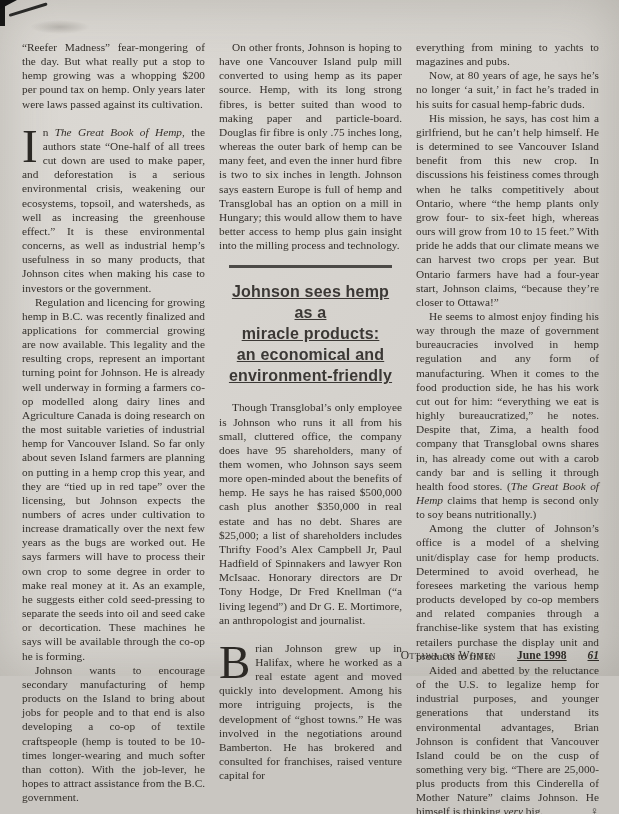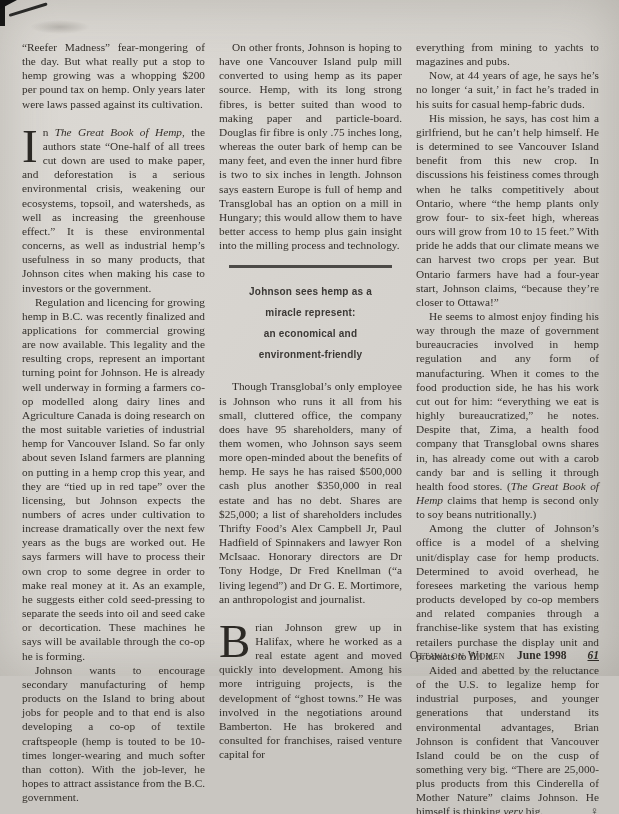--- a/index.html
+++ b/index.html
@@ -41,31 +41,32 @@
     font-size: 47px; line-height: 38px;
     padding: 2px 5px 0 0;
     color: #2c2925;
   }
   .pullquote { margin: 13px 2px 14px 2px; }
   .pq-rule { border-top: 3px solid #4c4a47; margin: 0 8px 13px 8px; }
   .pq-line {
     text-align: center;
     font-family: "Liberation Sans", sans-serif;
     font-weight: bold;
-    font-size: 10px; line-height: 21px;
+    font-size: 16px; line-height: 21px;
     color: #3b3835;
     letter-spacing: 0.2px;
+    text-decoration: underline;
   }
   .endmark { float: right; font-size: 12px; color: #3b3835; }
   .footer {
     position: absolute; right: 20px; bottom: 15px;
     font-size: 11.5px; color: #2e2b27; white-space: nowrap;
   }
   .footer .mag { font-variant: small-caps; letter-spacing: 0.6px; }
-  .footer .issue { font-weight: bold; margin-left: 9px; }
+  .footer .issue { font-weight: bold; margin-left: 18px; text-decoration: underline; }
   .footer .pagenum { font-weight: bold; font-style: italic; margin-left: 18px; text-decoration: underline; }
 </style>
 </head>
 <body>
 
 <div class="page">
   <div class="artifact-edge"></div>
   <div class="artifact-corner"></div>
   <div class="artifact-diagonal"></div>
   <div class="artifact-smudge"></div>
@@ -75,30 +76,30 @@
         <p><span>“Reefer Madness” fear-mongering of the day. But what really put a stop to hemp growing was a whopping $200 per pound tax on hemp. Only years later were laws passed against its cultivation.</span></p>
         <p class="gap"><span class="dropcap">I</span><span>n </span><span class="it">The Great Book of Hemp</span><span>, the authors state “One-half of all trees cut down are used to make paper, and deforestation is a serious environmental crisis, weakening our ecosystems, topsoil, and watersheds, as well as increasing the greenhouse effect.” It is these environmental concerns, as well as industrial hemp’s usefulness in so many products, that Johnson cites when making his case to investors or the government.</span></p>
         <p class="indent"><span>Regulation and licencing for growing hemp in B.C. was recently finalized and applications for commercial growing are now available. This legality and the resulting crops, represent an important turning point for Johnson. He is already well underway in forming a farmers co-op modelled along dairy lines and Agriculture Canada is doing research on the most suitable varieties of industrial hemp for Vancouver Island. So far only about seven Island farmers are planning on putting in a hemp crop this year, and they are “tied up in red tape” over the licensing, but Johnson expects the numbers of acres under cultivation to increase dramatically over the next few years as the bugs are worked out. He says farmers will have to process their own crop to some degree in order to make real money at it. As an example, he suggests either cold seed-pressing to separate the seeds into oil and seed cake or decortication. These machines he says will be available through the co-op he is forming.</span></p>
         <p class="indent"><span>Johnson wants to encourage secondary manufacturing of hemp products on the Island to bring about jobs for people and to that end is also developing a co-op of textile craftspeople (hemp is touted to be 10-times longer-wearing and much softer than cotton). With the job-lever, he hopes to attract assistance from the B.C. government.</span></p>
       </div>
     <div class="col">
         <p class="indent"><span>On other fronts, Johnson is hoping to have one Vancouver Island pulp mill converted to using hemp as its paper source. Hemp, with its long strong fibres, is better suited than wood to making paper and particle-board. Douglas fir fibre is only .75 inches long, whereas the outer bark of hemp can be many feet, and even the inner hurd fibre is two to six inches in length. Johnson says eastern Europe is full of hemp and Transglobal has an option on a mill in Hungary; this would allow them to have better access to hemp plus gain insight into the milling process and technology.</span></p>
         <div class="pullquote">
           <div class="pq-rule"></div>
           <div class="pq-line">Johnson sees hemp as a</div>
-          <div class="pq-line">miracle represent:</div>
+          <div class="pq-line">miracle products:</div>
           <div class="pq-line">an economical and</div>
           <div class="pq-line">environment-friendly</div>
         </div>
         <p class="indent"><span>Though Transglobal’s only employee is Johnson who runs it all from his small, cluttered office, the company does have 95 shareholders, many of them women, who Johnson says seem more open-minded about the benefits of hemp. He says he has raised $500,000 cash plus another $350,000 in real estate and has no debt. Shares are $25,000; a list of shareholders includes Thrifty Food’s Alex Campbell Jr, Paul Hadfield of Spinnakers and lawyer Ron McIsaac. Honorary directors are Dr Tony Hodge, Dr Fred Knellman (“a living legend”) and Dr G. E. Mortimore, an anthropologist and journalist.</span></p>
         <p class="gap"><span class="dropcap">B</span><span>rian Johnson grew up in Halifax, where he worked as a real estate agent and moved quickly into development. Among his more intriguing projects, is the development of “ghost towns.” He was involved in the negotiations around Bamberton. He has brokered and consulted for franchises, raised venture capital for</span></p>
       </div>
     <div class="col">
         <p><span>everything from mining to yachts to magazines and pubs.</span></p>
-        <p class="indent"><span>Now, at 44 years of age, he says he’s no longer ‘a suit,’ in fact he’s traded in his suits for casual hemp-fabric duds.</span></p>
+        <p class="indent"><span>Now, at 80 years of age, he says he’s no longer ‘a suit,’ in fact he’s traded in his suits for casual hemp-fabric duds.</span></p>
         <p class="indent"><span>His mission, he says, has cost him a girlfriend, but he can’t help himself. He is determined to see Vancouver Island benefit from this new crop. In discussions his feistiness comes through when he talks competitively about Ontario, where “the hemp plants only grow four- to six-feet high, whereas ours will grow from 10 to 15 feet.” With pride he adds that our climate means we can harvest two crops per year. But Ontario farmers have had a four-year start, Johnson claims, “because they’re closer to Ottawa!”</span></p>
         <p class="indent"><span>He seems to almost enjoy finding his way through the maze of government bureaucracies involved in hemp regulation and any form of manufacturing. When it comes to the food production side, he has his work cut out for him: “everything we eat is highly bureaucratized,” he notes. Despite that, Zima, a health food company that Transglobal owns shares in, has already come out with a carob candy bar and is selling it through health food stores. (</span><span class="it">The Great Book of Hemp</span><span> claims that hemp is second only to soy beans nutritionally.)</span></p>
         <p class="indent"><span>Among the clutter of Johnson’s office is a model of a shelving unit/display case for hemp products. Determined to avoid overhead, he foresees marketing the various hemp products developed by co-op members and related companies through a franchise-like system that has existing retailers purchase the display unit and products to fill it.</span></p>
         <p class="indent"><span>Aided and abetted by the reluctance of the U.S. to legalize hemp for industrial purposes, and younger generations that understand its environmental advantages, Brian Johnson is confident that Vancouver Island could be on the cusp of something very big. “There are 25,000-plus products from this Cinderella of Mother Nature” claims Johnson. He himself is thinking </span><span class="it">very</span><span> big.</span><span class="endmark"> ♀</span></p>
       </div>
   </div>
 
   <div class="footer">
     <span class="mag">Ottawa on Women</span>
     <span class="issue">June 1998</span>

